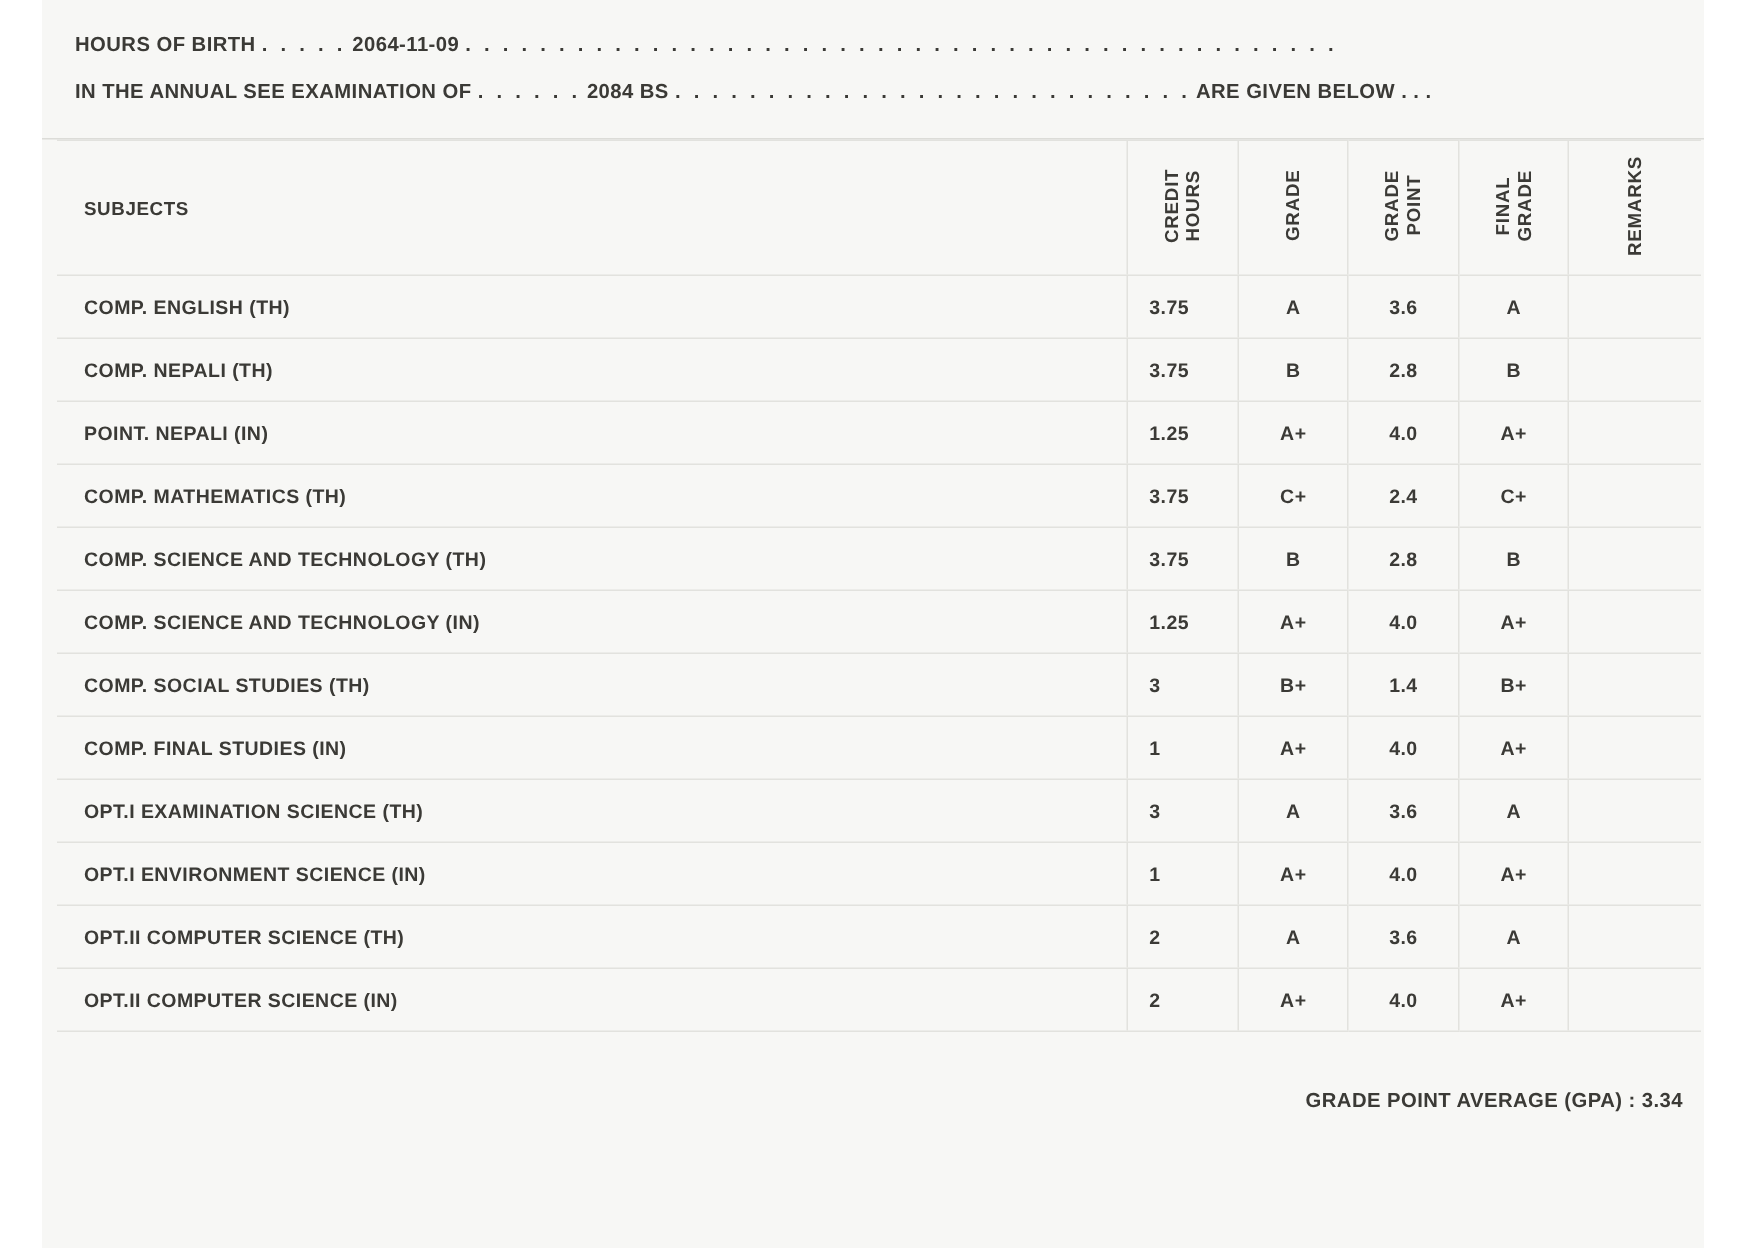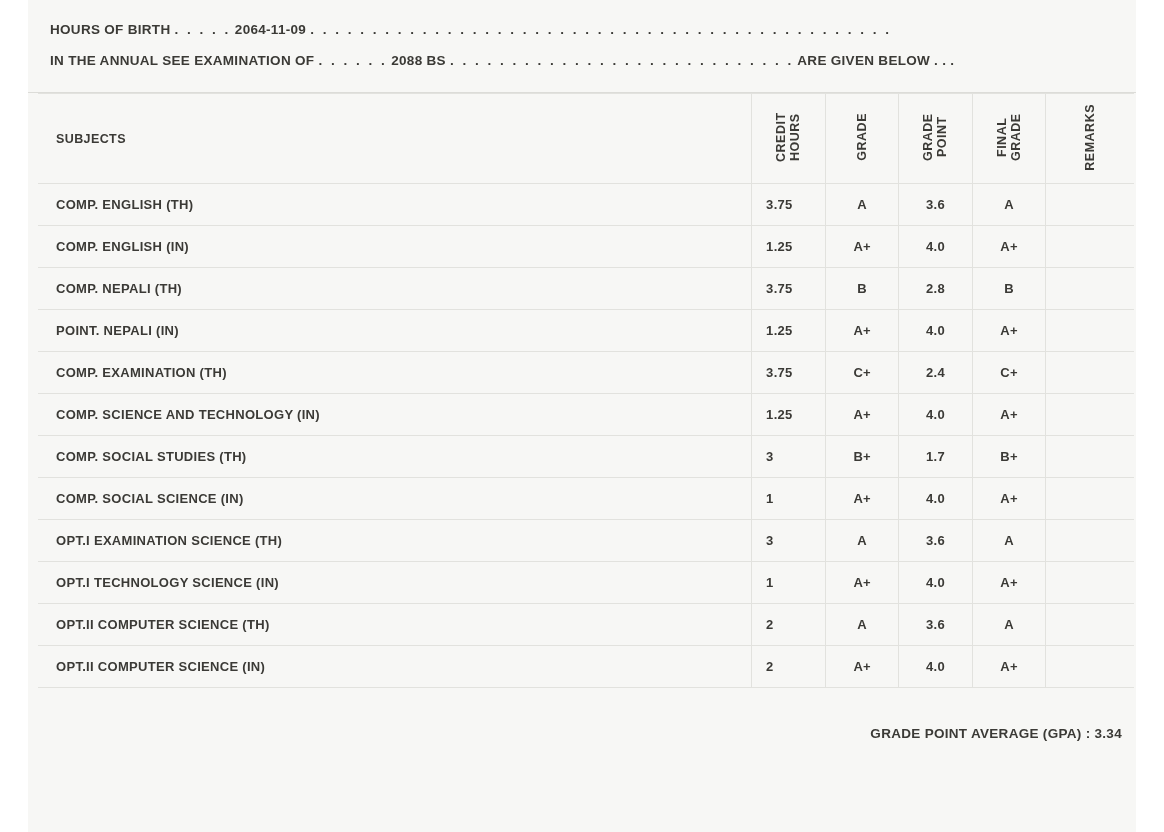--- a/index.html
+++ b/index.html
@@ -129,21 +129,21 @@
   <div class="header-lines">
     <div class="hline">
       <span>HOURS OF BIRTH</span>
       <span class="dots">. . . . .</span>
       <span class="val">2064-11-09</span>
       <span class="dots">. . . . . . . . . . . . . . . . . . . . . . . . . . . . . . . . . . . . . . . . . . . . . . .</span>
     </div>
     <div class="hline">
       <span>IN THE ANNUAL SEE EXAMINATION OF</span>
       <span class="dots">. . . . . .</span>
-      <span class="val">2088 BS</span>
+      <span class="val">2084 BS</span>
       <span class="dots">. . . . . . . . . . . . . . . . . . . . . . . . . . . .</span>
       <span>ARE GIVEN BELOW . . .</span>
     </div>
   </div>
 
   <div class="divider"></div>
 
   <table class="marks">
     <thead>
       <tr>
@@ -168,85 +168,85 @@
     <tbody id="rows-body">
         <tr>
           <td class="subject">COMP. ENGLISH (TH)</td>
           <td class="credit vcol">3.75</td>
           <td class="center vcol">A</td>
           <td class="center vcol">3.6</td>
           <td class="center vcol">A</td>
           <td class="remarks vcol"></td>
         </tr>
         <tr>
-          <td class="subject">COMP. ENGLISH (IN)</td>
-          <td class="credit vcol">1.25</td>
-          <td class="center vcol">A+</td>
-          <td class="center vcol">4.0</td>
-          <td class="center vcol">A+</td>
-          <td class="remarks vcol"></td>
-        </tr>
-        <tr>
           <td class="subject">COMP. NEPALI (TH)</td>
           <td class="credit vcol">3.75</td>
           <td class="center vcol">B</td>
           <td class="center vcol">2.8</td>
           <td class="center vcol">B</td>
           <td class="remarks vcol"></td>
         </tr>
         <tr>
           <td class="subject">POINT. NEPALI (IN)</td>
           <td class="credit vcol">1.25</td>
           <td class="center vcol">A+</td>
           <td class="center vcol">4.0</td>
           <td class="center vcol">A+</td>
           <td class="remarks vcol"></td>
         </tr>
         <tr>
-          <td class="subject">COMP. EXAMINATION (TH)</td>
+          <td class="subject">COMP. MATHEMATICS (TH)</td>
           <td class="credit vcol">3.75</td>
           <td class="center vcol">C+</td>
           <td class="center vcol">2.4</td>
           <td class="center vcol">C+</td>
           <td class="remarks vcol"></td>
         </tr>
         <tr>
+          <td class="subject">COMP. SCIENCE AND TECHNOLOGY (TH)</td>
+          <td class="credit vcol">3.75</td>
+          <td class="center vcol">B</td>
+          <td class="center vcol">2.8</td>
+          <td class="center vcol">B</td>
+          <td class="remarks vcol"></td>
+        </tr>
+        <tr>
           <td class="subject">COMP. SCIENCE AND TECHNOLOGY (IN)</td>
           <td class="credit vcol">1.25</td>
           <td class="center vcol">A+</td>
           <td class="center vcol">4.0</td>
           <td class="center vcol">A+</td>
           <td class="remarks vcol"></td>
         </tr>
         <tr>
           <td class="subject">COMP. SOCIAL STUDIES (TH)</td>
           <td class="credit vcol">3</td>
           <td class="center vcol">B+</td>
-          <td class="center vcol">1.7</td>
+          <td class="center vcol">1.4</td>
           <td class="center vcol">B+</td>
           <td class="remarks vcol"></td>
         </tr>
         <tr>
-          <td class="subject">COMP. SOCIAL SCIENCE (IN)</td>
+          <td class="subject">COMP. FINAL STUDIES (IN)</td>
           <td class="credit vcol">1</td>
           <td class="center vcol">A+</td>
           <td class="center vcol">4.0</td>
           <td class="center vcol">A+</td>
           <td class="remarks vcol"></td>
         </tr>
         <tr>
           <td class="subject">OPT.I EXAMINATION SCIENCE (TH)</td>
           <td class="credit vcol">3</td>
           <td class="center vcol">A</td>
           <td class="center vcol">3.6</td>
           <td class="center vcol">A</td>
           <td class="remarks vcol"></td>
         </tr>
         <tr>
-          <td class="subject">OPT.I TECHNOLOGY SCIENCE (IN)</td>
+          <td class="subject">OPT.I ENVIRONMENT SCIENCE (IN)</td>
           <td class="credit vcol">1</td>
           <td class="center vcol">A+</td>
           <td class="center vcol">4.0</td>
           <td class="center vcol">A+</td>
           <td class="remarks vcol"></td>
         </tr>
         <tr>
           <td class="subject">OPT.II COMPUTER SCIENCE (TH)</td>
           <td class="credit vcol">2</td>
           <td class="center vcol">A</td>

